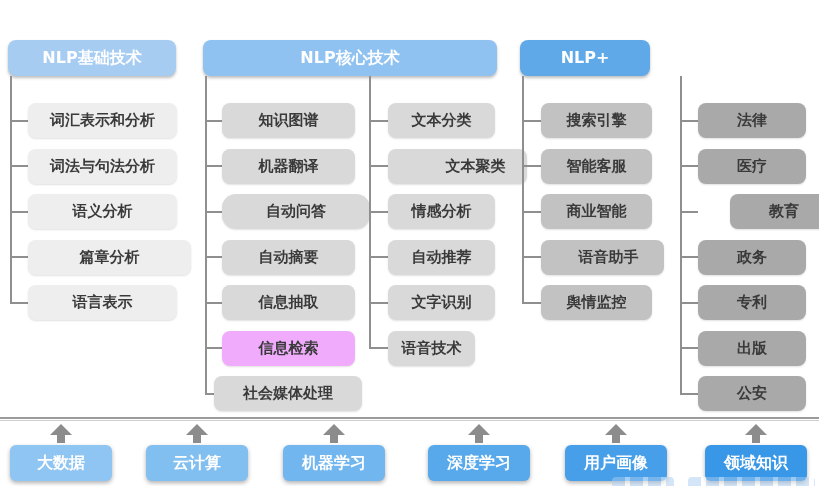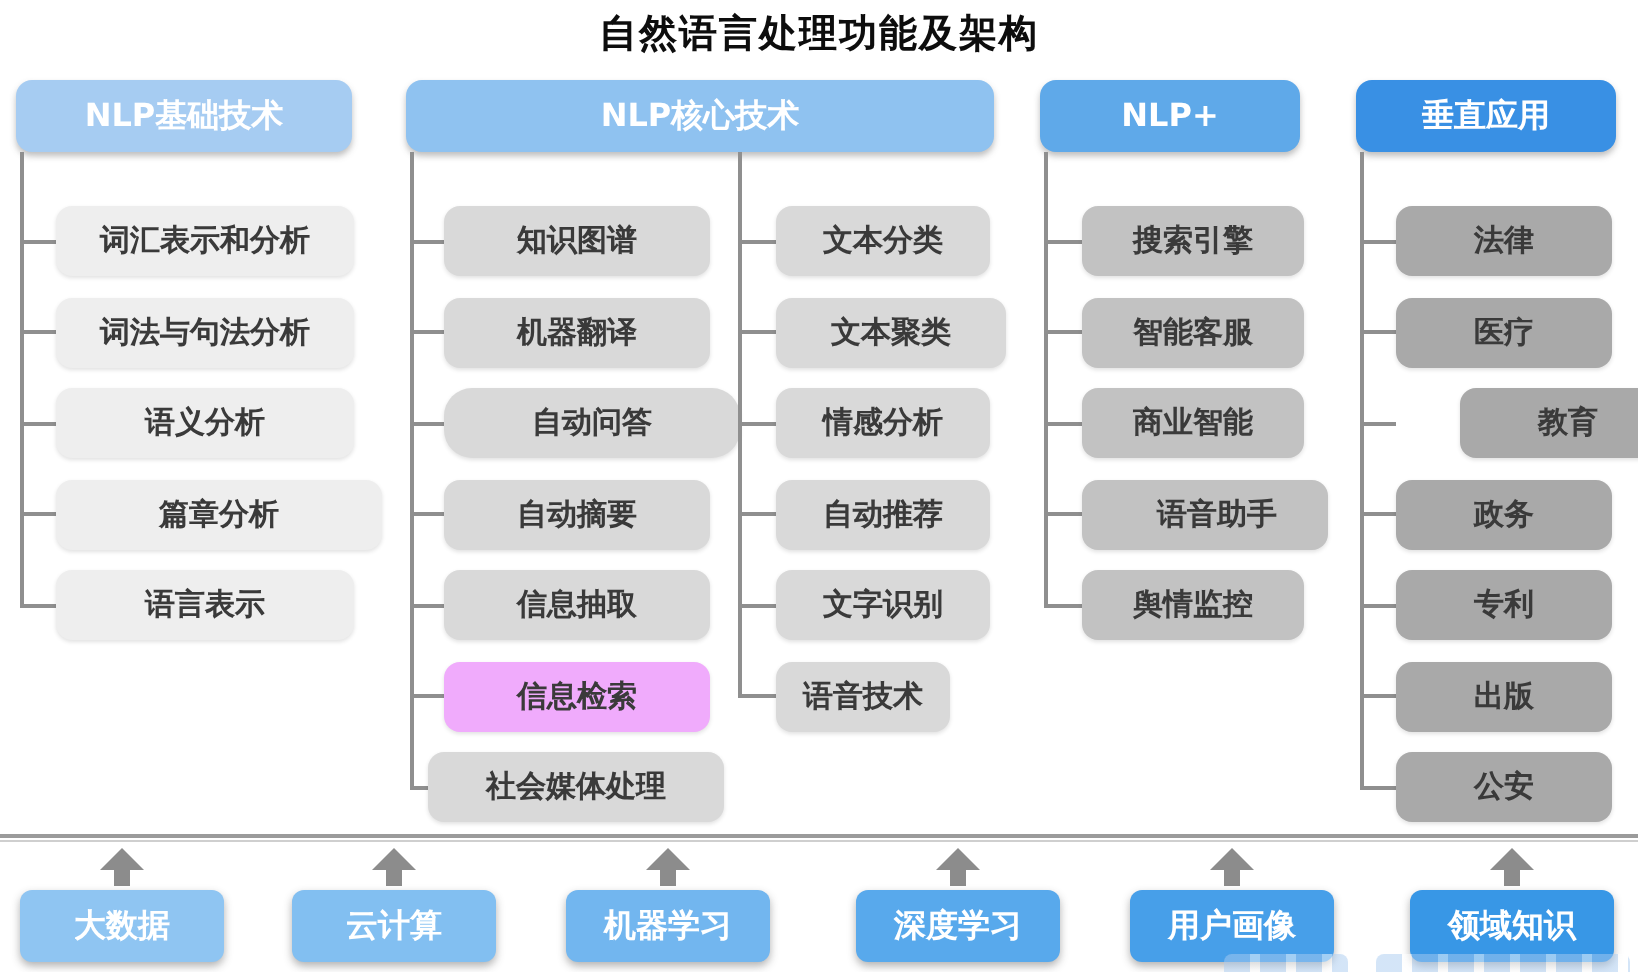--- a/index.html
+++ b/index.html
@@ -40,26 +40,24 @@
   .watermark{position:absolute;top:477px;height:9px;opacity:.5;overflow:hidden;}
   .wm-a{left:612px;width:62px;border-radius:4px 4px 0 0;
     background:repeating-linear-gradient(90deg,#a9cbf0 0 13px,#ffffff 13px 18px);}
   .wm-b{left:688px;width:127px;border-radius:4px 4px 0 0;
     background:repeating-linear-gradient(90deg,#a9cbf0 0 13px,#ffffff 13px 18px);}
 </style>
 </head>
 <body>
 
 <div class="canvas" id="canvas">
-  <div class="title">自然语言处理功能及架构</div>
 
   <div class="header h1" style="background: rgb(166, 204, 242);">NLP基础技术</div>
   <div class="header h2" style="background: rgb(143, 194, 240);">NLP核心技术</div>
   <div class="header h3" style="background: rgb(95, 169, 233);">NLP+</div>
-  <div class="header h4" style="background: rgb(57, 144, 228);">垂直应用</div>
 
   <div id="stacks">
       <div class="vline" style="left: 10px; top: 76px; height: 226.5px; background: rgb(143, 143, 143);"></div>
       <div class="tick" style="left: 10px; top: 119.5px; width: 18px; background: rgb(143, 143, 143);"></div>
       <div class="node" style="left: 28px; top: 103px; width: 149px; background: rgb(238, 238, 238);">词汇表示和分析</div>
       <div class="tick" style="left: 10px; top: 165px; width: 18px; background: rgb(143, 143, 143);"></div>
       <div class="node" style="left: 28px; top: 148.5px; width: 149px; background: rgb(238, 238, 238);">词法与句法分析</div>
       <div class="tick" style="left: 10px; top: 210.5px; width: 18px; background: rgb(143, 143, 143);"></div>
       <div class="node" style="left: 28px; top: 194px; width: 149px; background: rgb(238, 238, 238);">语义分析</div>
       <div class="tick" style="left: 10px; top: 256px; width: 18px; background: rgb(143, 143, 143);"></div>
@@ -78,21 +76,21 @@
       <div class="tick" style="left: 205px; top: 301.5px; width: 17px; background: rgb(143, 143, 143);"></div>
       <div class="node" style="left: 222px; top: 285px; width: 133px; background: rgb(217, 217, 217);">信息抽取</div>
       <div class="tick" style="left: 205px; top: 347px; width: 17px; background: rgb(143, 143, 143);"></div>
       <div class="node" style="left: 222px; top: 330.5px; width: 133px; background: #f0abfc;">信息检索</div>
       <div class="tick" style="left: 205px; top: 392.5px; width: 17px; background: rgb(143, 143, 143);"></div>
       <div class="node" style="left: 214px; top: 376px; width: 148px; background: rgb(217, 217, 217);">社会媒体处理</div>
       <div class="vline" style="left: 369px; top: 76px; height: 272px; background: rgb(143, 143, 143);"></div>
       <div class="tick" style="left: 369px; top: 119.5px; width: 19px; background: rgb(143, 143, 143);"></div>
       <div class="node" style="left: 388px; top: 103px; width: 107px; background: rgb(217, 217, 217);">文本分类</div>
       <div class="tick" style="left: 369px; top: 165px; width: 19px; background: rgb(143, 143, 143);"></div>
-      <div class="node" style="left: 388px; top: 148.5px; width: 115px; background: rgb(217, 217, 217);">文本聚类</div>
+      <div class="node" style="left: 388px; top: 148.5px; width: 103px; background: rgb(217, 217, 217); padding-left: 36px;">文本聚类</div>
       <div class="tick" style="left: 369px; top: 210.5px; width: 19px; background: rgb(143, 143, 143);"></div>
       <div class="node" style="left: 388px; top: 194px; width: 107px; background: rgb(217, 217, 217);">情感分析</div>
       <div class="tick" style="left: 369px; top: 256px; width: 19px; background: rgb(143, 143, 143);"></div>
       <div class="node" style="left: 388px; top: 239.5px; width: 107px; background: rgb(217, 217, 217);">自动推荐</div>
       <div class="tick" style="left: 369px; top: 301.5px; width: 19px; background: rgb(143, 143, 143);"></div>
       <div class="node" style="left: 388px; top: 285px; width: 107px; background: rgb(217, 217, 217);">文字识别</div>
       <div class="tick" style="left: 369px; top: 347px; width: 19px; background: rgb(143, 143, 143);"></div>
       <div class="node" style="left: 388px; top: 330.5px; width: 87px; background: rgb(217, 217, 217);">语音技术</div>
       <div class="vline" style="left: 522px; top: 76px; height: 226.5px; background: rgb(143, 143, 143);"></div>
       <div class="tick" style="left: 522px; top: 119.5px; width: 19px; background: rgb(143, 143, 143);"></div>

